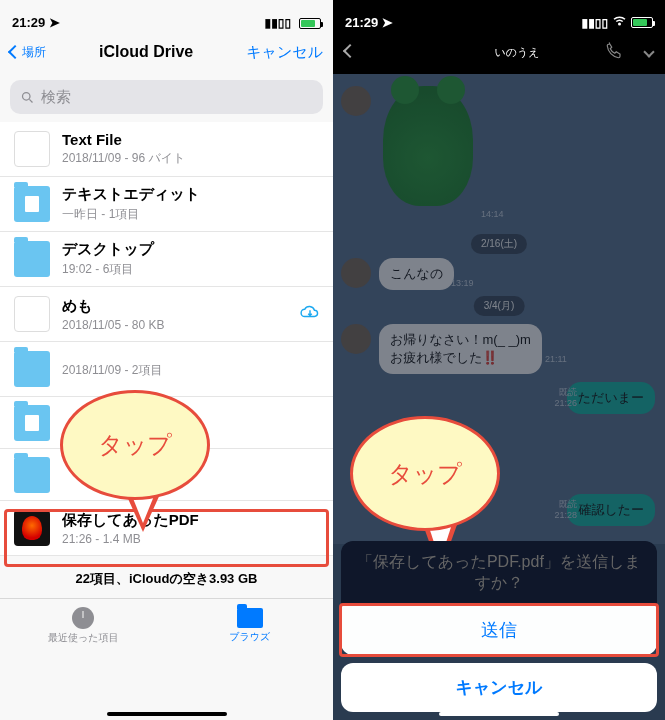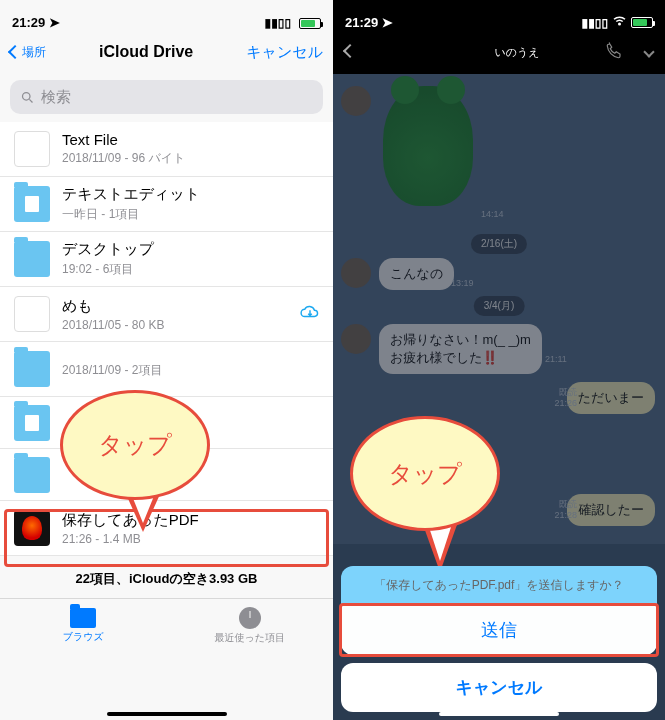--- a/index.html
+++ b/index.html
@@ -31,21 +31,21 @@
   .row { display:flex; align-items:center; height:55px; padding:0 12px 0 14px; border-bottom:1px solid #e5e5e5; position:relative; }
   .row.short { height:52px; }
   .row .thumb { width:36px; height:36px; margin-right:12px; display:flex; align-items:center; justify-content:center; border-radius:4px; flex-shrink:0;}
   .thumb.file { background:#fff; border:1px solid #ddd; }
   .thumb.folder { background:#6ac5f1; border-radius:3px; position:relative; }
   .thumb.folder::before { content:""; position:absolute; top:-4px; left:0; width:14px; height:5px; background:#6ac5f1; border-radius:2px 2px 0 0;}
   .thumb.folder .doc { width:14px; height:16px; background:#fff; border-radius:1px;}
   .thumb.pdf { background:#111; }
   .thumb.pdf .flame { width:20px; height:24px; background:radial-gradient(circle at 50% 40%, #ff6a00, #d40000 70%); border-radius:50% 50% 40% 40%;}
   .row .txt { flex:1; min-width:0; }
-  .row .name { font-size:15px; color:#000; white-space:nowrap; overflow:hidden; text-overflow:ellipsis;}
+  .row .name { font-size:15px; color:#000; white-space:nowrap; overflow:hidden; text-overflow:ellipsis;font-weight:bold;}
   .row .meta { font-size:12px; color:#8e8e93; margin-top:2px;}
   .row .cloud { color:#1ba8f0; font-size:18px;}
   .cloud-icon { width:22px; height:16px; }
 
   .highlight { position:absolute; left:4px; right:4px; height:58px; border:3px solid #e74c3c; border-radius:4px; pointer-events:none; }
   .left .highlight { top:509px; }
 
   .footer-msg { text-align:center; font-size:13px; font-weight:600; padding:14px 0 10px; background:#f8f8f8;}
   .tabbar { height:55px; background:#f8f8f8; border-top:1px solid #d8d8d8; display:flex; }
   .tab { flex:1; display:flex; flex-direction:column; align-items:center; justify-content:center; gap:2px; font-size:10px; color:#8e8e93;}
@@ -75,26 +75,26 @@
   .chat-nav .menu { position:absolute; right:12px; color:#888;}
   .chev-l2 { display:inline-block; width:10px; height:10px; border-left:2px solid #aaa; border-bottom:2px solid #aaa; transform:rotate(45deg);}
   .chev-d { display:inline-block; width:8px; height:8px; border-right:2px solid #888; border-bottom:2px solid #888; transform:rotate(45deg);}
 
   .chat-body { position:relative; height:470px; background:#5a7390; overflow:hidden;}
   .dim { position:absolute; inset:0; background:rgba(20,30,45,0.55); z-index:3; pointer-events:none;}
   .avatar { width:30px; height:30px; border-radius:50%; background:#7a6a5a; position:absolute;}
   .frog { position:absolute; left:50px; top:12px; width:90px; height:120px; background:radial-gradient(circle at 50% 60%, #2a9d3a, #1a7a28); border-radius:45% 45% 40% 40%;}
   .frog::before{content:"";position:absolute;top:-10px;left:8px;width:28px;height:28px;border-radius:50%;background:#2a9d3a;box-shadow: 46px 0 #2a9d3a;}
   .bubble { position:absolute; background:#fff; border-radius:14px; padding:7px 11px; font-size:13px; color:#111;}
-  .bubble.green { background:#fef9c3; }
+  .bubble.green { background:#14b8a6; }
   .ts { position:absolute; font-size:9px; color:#c8d4e0;}
   .datechip { position:absolute; background:rgba(0,0,0,0.35); color:#fff; font-size:10px; padding:3px 10px; border-radius:10px; left:50%; transform:translateX(-50%);}
 
   .sheet { position:absolute; left:0; right:0; bottom:0; padding:0 8px 8px; z-index:6;}
-  .sheet .prompt { background:#7dd3fc; border-radius:12px 12px 0 0; text-align:center; font-size:12px; color:#666; padding:11px 8px;}
+  .sheet .prompt { background:#0f172a; border-radius:12px 12px 0 0; text-align:center; font-size:16px; color:#666; padding:11px 8px;}
   .sheet .send { background:#fdfefe; text-align:center; font-size:18px; color:#007aff; padding:13px 0; border-radius:0 0 12px 12px; position:relative;}
   .sheet .send-hl { position:absolute; inset:-2px; border:3px solid #e74c3c; border-radius:4px; pointer-events:none;}
   .sheet .cancel-btn { margin-top:8px; background:#fff; border-radius:12px; text-align:center; font-size:17px; font-weight:600; color:#007aff; padding:13px 0;}
 </style>
 </head>
 <body>
 
 <div class="phone left">
   <div class="status light">
     <span><span>21:29</span> <span>➤</span></span>
@@ -196,27 +196,27 @@
           <div class="meta">21:26 - 1.4 MB</div>
         </div>
     </div>
   </div>
 
   <div class="highlight"></div>
 
   <div class="footer-msg">22項目、iCloudの空き3.93 GB</div>
 
   <div class="tabbar">
+    <div class="tab">
+      <div class="clock"></div>
+      <span>最近使った項目</span>
+    </div>
     <div class="tab active">
       <div class="fold"></div>
       <span>ブラウズ</span>
-    </div>
-    <div class="tab">
-      <div class="clock"></div>
-      <span>最近使った項目</span>
     </div>
   </div>
   <div class="home-ind"></div>
 </div>
 
 <div class="phone right">
   <div class="status dark">
     <span><span>21:29</span> ➤</span>
     <span class="icons">
       <span>▮▮▯▯</span>

